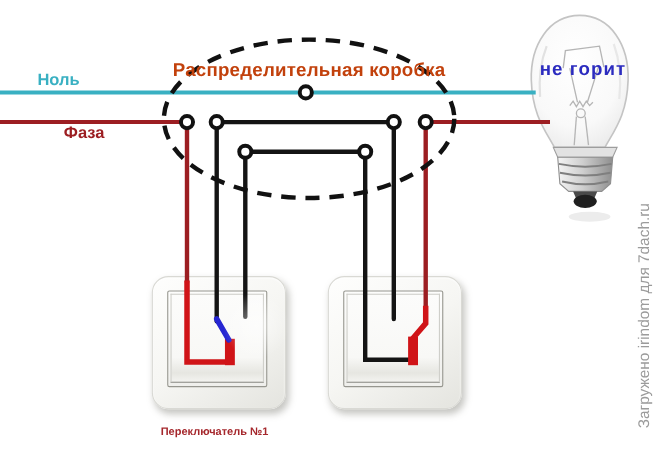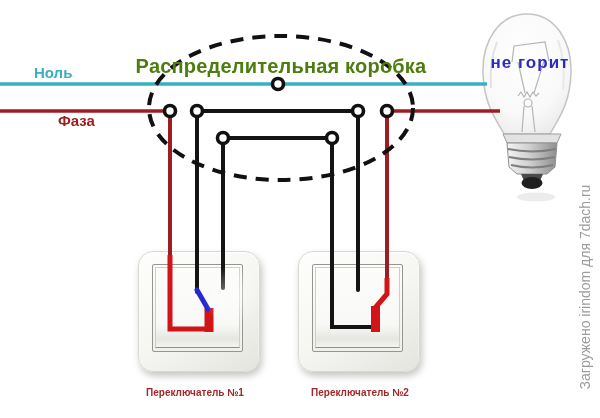--- a/index.html
+++ b/index.html
@@ -23,21 +23,21 @@
   }
   .plate-btn{
     position:absolute;left:2px;right:2px;top:2px;bottom:3px;
     border:1px solid #cfcfca;border-bottom-color:#8f8f89;
     background:linear-gradient(180deg,#fcfcfb 0%,#f8f8f6 72%,#e6e6e1 90%,#f3f3f0 100%);
   }
   
   .txt{position:absolute;z-index:3;white-space:nowrap;line-height:1.1;}
   .neutral-label{left:34px;top:65px;font-size:15px;font-weight:bold;color:#39b0c2;}
   .phase-label{left:36px;top:113px;font-size:15px;font-weight:bold;color:#9c1e22;margin-left:22px;}
-  .box-label{left:281px;top:55px;transform:translateX(-50%);font-size:20px;font-weight:bold;color:#4d7c0f;letter-spacing:.2px;}
+  .box-label{left:281px;top:55px;transform:translateX(-50%);font-size:17px;font-weight:bold;color:#c2410c;letter-spacing:.2px;}
   .sw-label{top:387px;transform:translateX(-50%);font-size:10px;font-weight:bold;color:#a5272c;}
   .sw-label.s1{left:195px;}
   .sw-label.s2{left:360px;}
   .bulb-status{left:530px;top:54px;transform:translateX(-50%);font-size:17px;font-weight:bold;color:#2b2bbf;letter-spacing:1px;}
   .watermark{
     left:586px;top:287px;width:260px;height:16px;
     transform:translate(-50%,-50%) rotate(-90deg);
     font-size:14px;color:#9b9b9b;text-align:center;
   }
 </style>
@@ -133,17 +133,16 @@
       <circle cx="387" cy="111" r="5.5"></circle>
       <circle cx="223" cy="138" r="5.5"></circle>
       <circle cx="332" cy="138" r="5.5"></circle>
     </g>
   </svg>
 
   <div class="txt neutral-label">Ноль</div>
   <div class="txt phase-label">Фаза</div>
   <div class="txt box-label">Распределительная коробка</div>
   <div class="txt sw-label s1">Переключатель №1</div>
-  <div class="txt sw-label s2">Переключатель №2</div>
   <div class="txt bulb-status">не горит</div>
   <div class="txt watermark">Загружено irindom для 7dach.ru</div>
 
 </div>
 
 </body></html>

